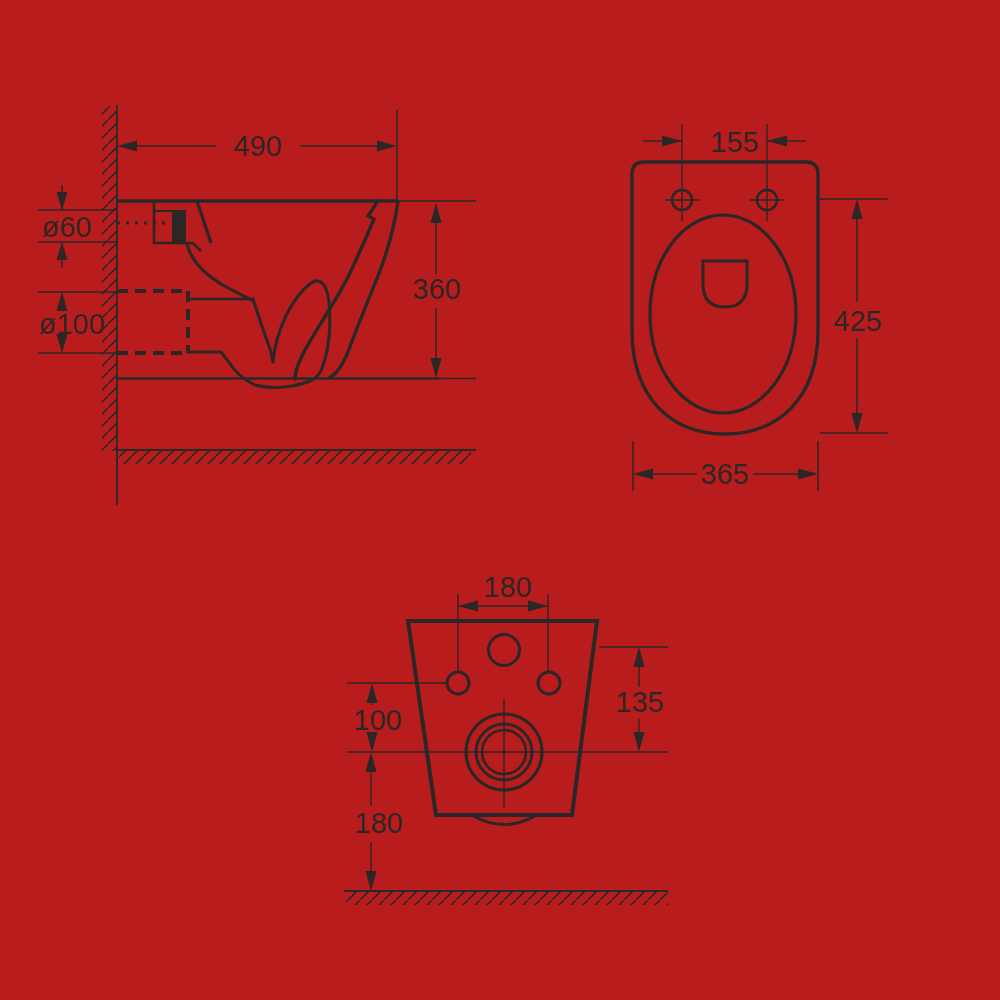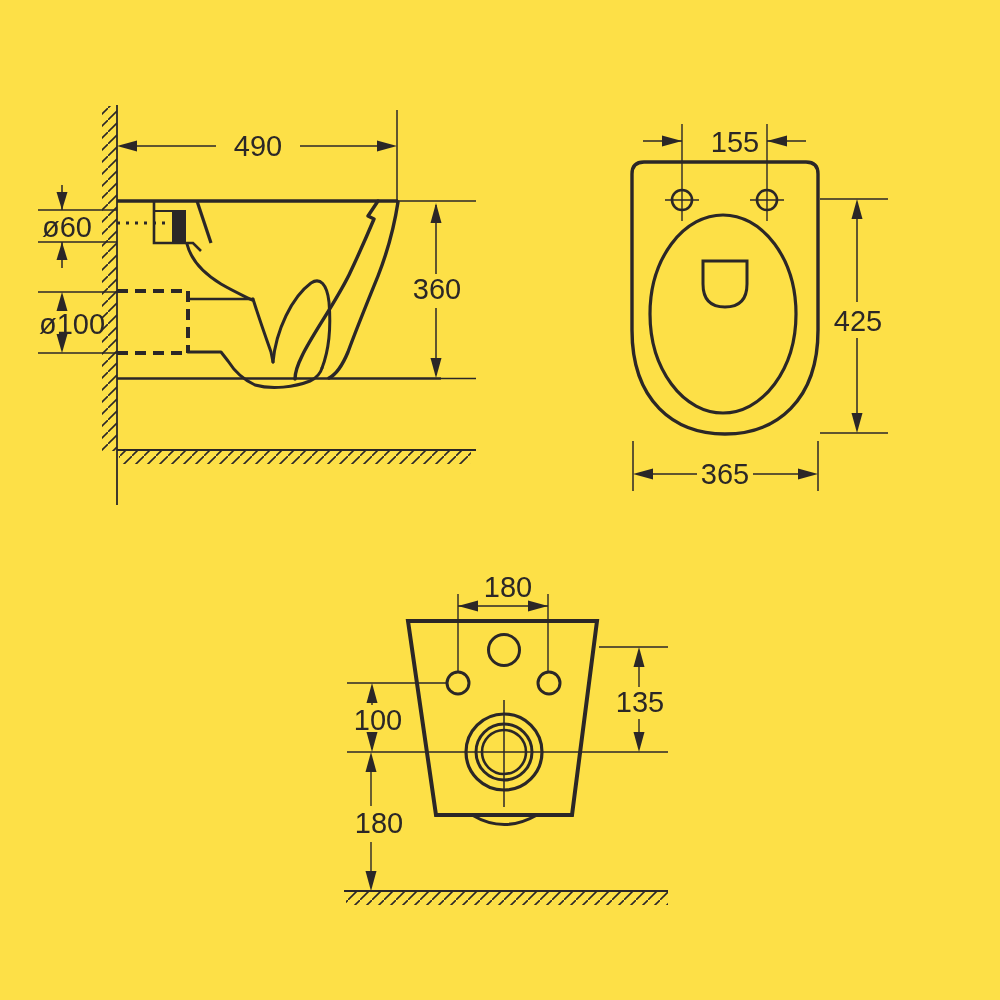--- a/index.html
+++ b/index.html
@@ -4,21 +4,21 @@
 <style>
   html, body {
     margin: 0;
     padding: 0;
     background: #ffffff;
   }
   .canvas {
     position: relative;
     width: 1000px;
     height: 1000px;
-    background: #fde047;
+    background: #b91c1c;
     font-family: "Liberation Sans", sans-serif;
   }
   svg text {
     font-family: "Liberation Sans", sans-serif;
     font-size: 29px;
     fill: #2b2727;
   }
   svg line, svg path, svg ellipse, svg circle {
     stroke: #2b2727;
   }

